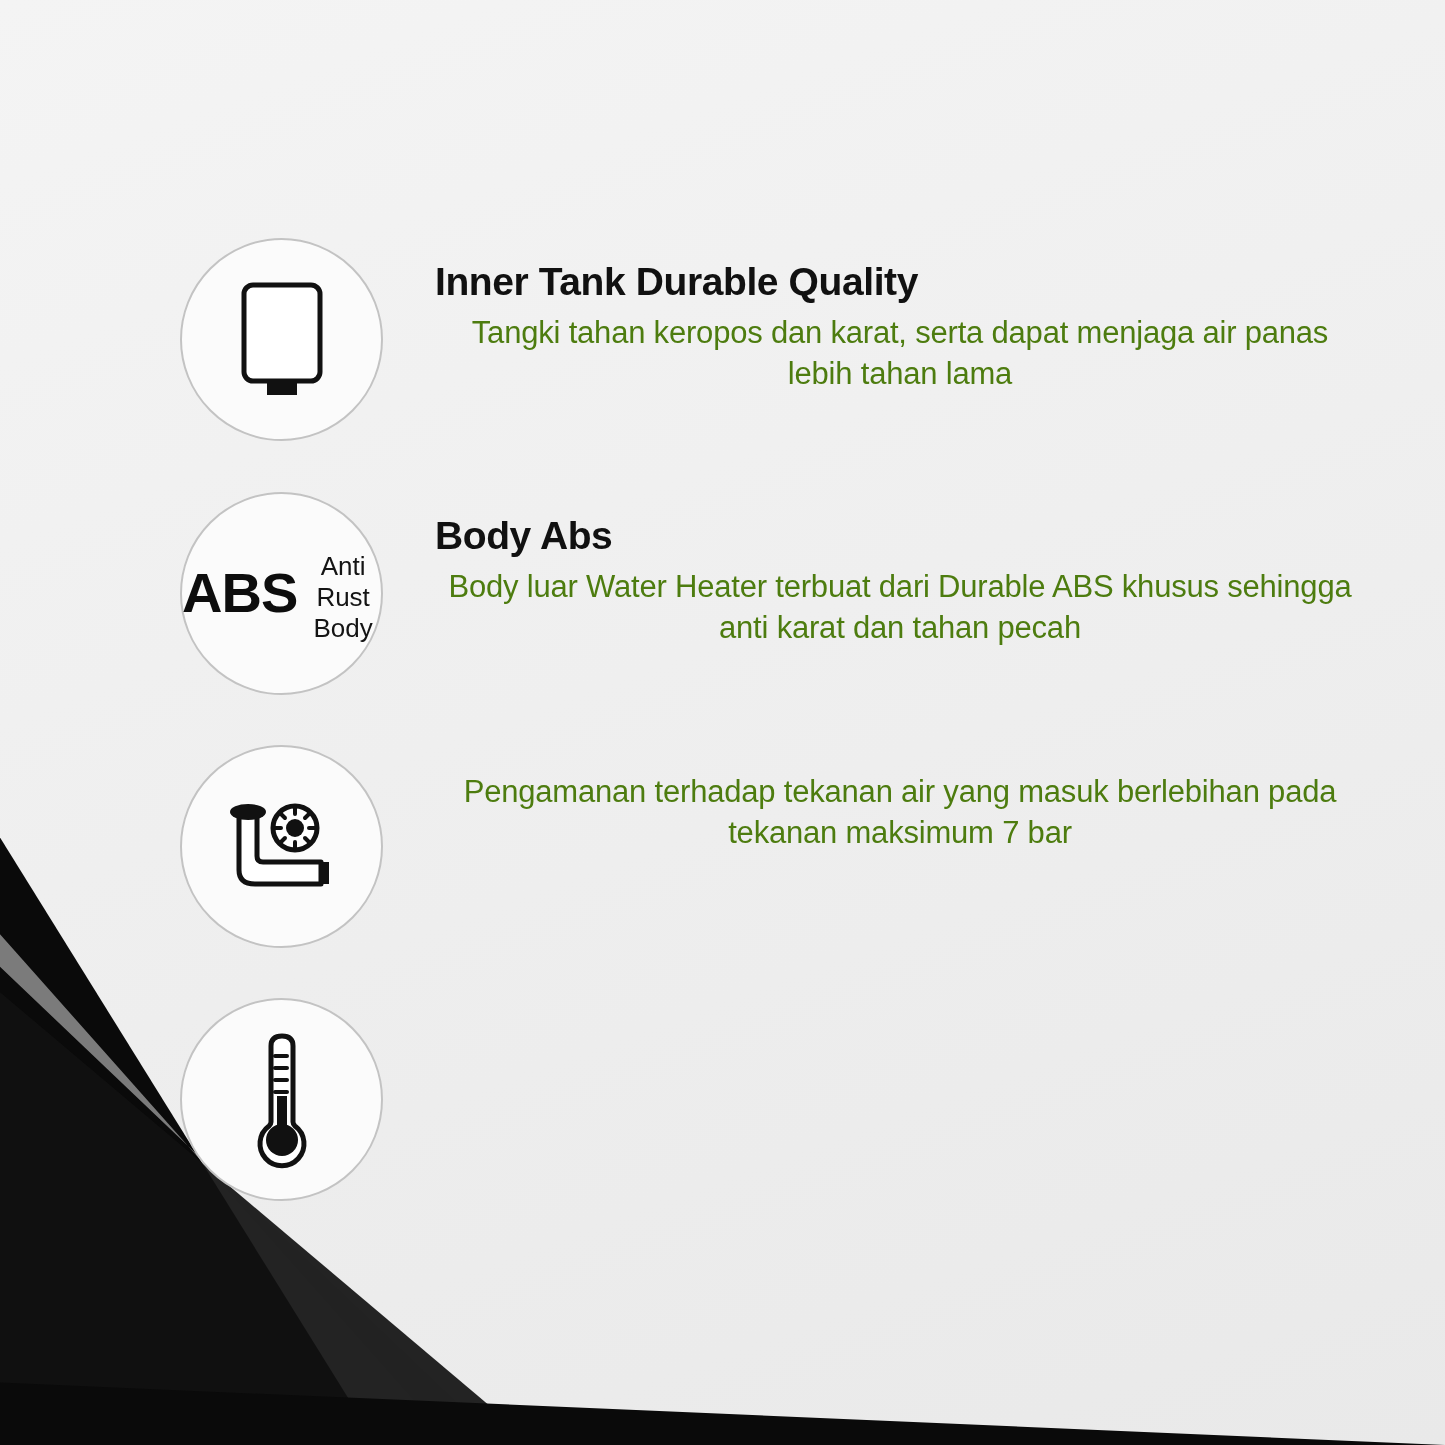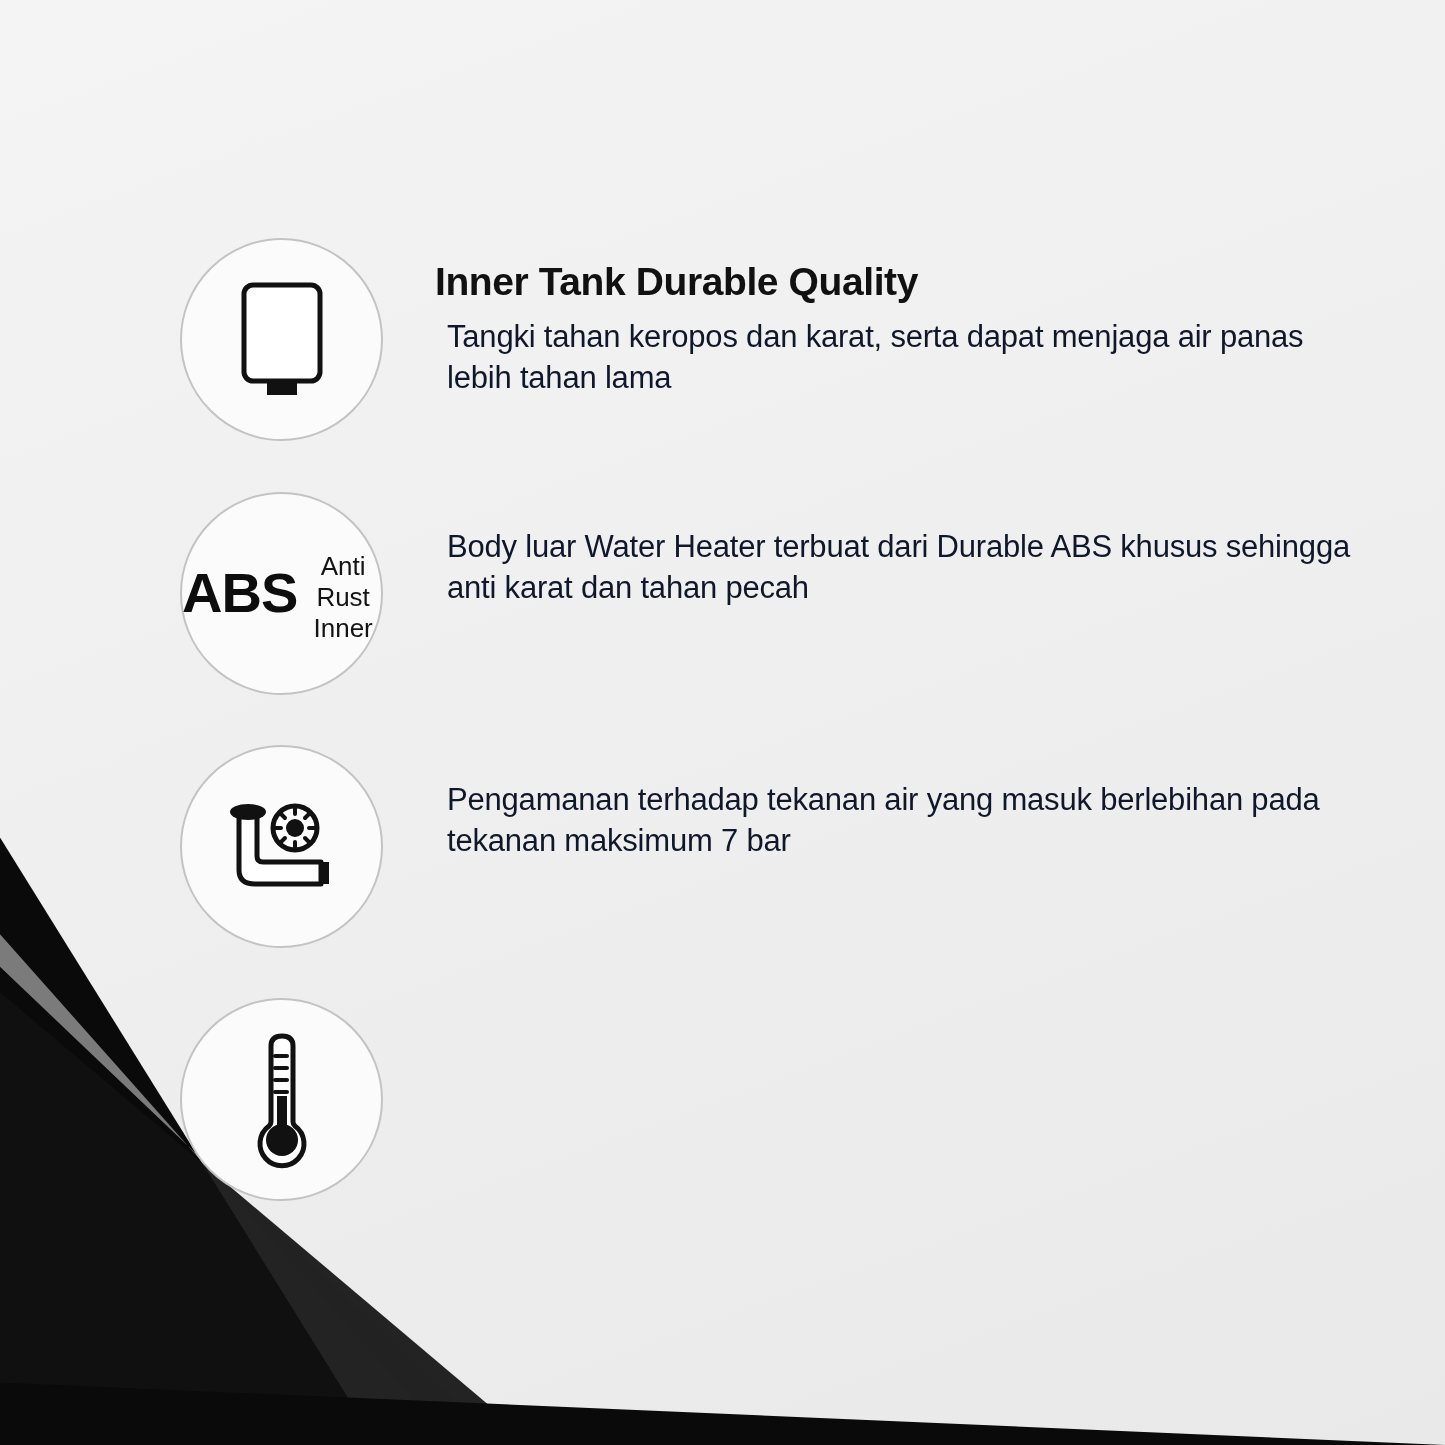--- a/index.html
+++ b/index.html
@@ -118,24 +118,25 @@
   .feature-title {
     font-size: 39px;
     font-weight: bold;
     color: #111111;
     letter-spacing: -0.4px;
     line-height: 1.12;
     margin: 0 0 8px 0;
   }
   .feature-desc {
     font-size: 31px;
-    color: #0f172a;
+    color: #4d7c0f;
     line-height: 1.33;
-    margin: 12px;
+    margin: 4px;
     letter-spacing: -0.2px;
+    text-align: center;
   }
 
   
   .abs-stack {
     display: flex;
     flex-direction: row;
     align-items: center;
     justify-content: center;
     line-height: 1;
   }
@@ -183,25 +184,26 @@
         <p class="feature-desc">Tangki tahan keropos dan karat, serta dapat menjaga air panas lebih tahan lama</p>
       </div>
     </div>
 
     <div class="feature-row r1">
       <div class="icon-circle">
         <div class="abs-stack">
           <div class="abs-main">ABS</div>
           <div class="abs-sub">
             <div>Anti Rust</div>
-            <div>Inner</div>
+            <div>Body</div>
           </div>
         </div>
       </div>
       <div class="feature-text">
+        <p class="feature-title">Body Abs</p>
         <p class="feature-desc">Body luar Water Heater terbuat dari Durable ABS khusus sehingga anti karat dan tahan pecah</p>
       </div>
     </div>
 
     <div class="feature-row r2">
       <div class="icon-circle">
         <svg width="130" height="110" viewBox="0 0 130 110" aria-hidden="true">
 
           <path d="M22 20 L22 78 Q22 92 38 92 L104 92 L104 70 L46 70 Q40 70 40 64 L40 20 Z" fill="#ffffff" stroke="#111111" stroke-width="5" stroke-linejoin="round"></path>
 

